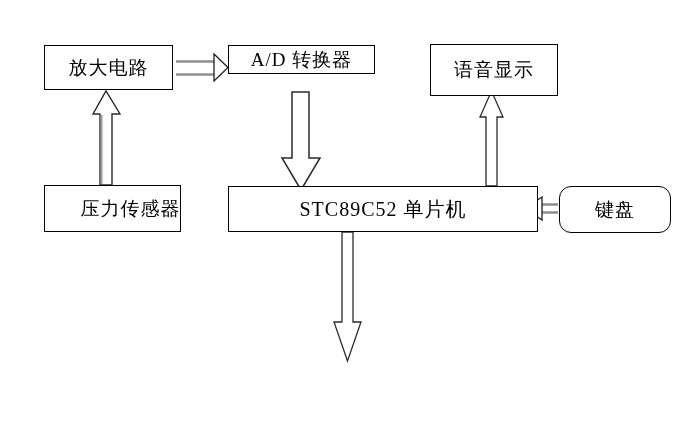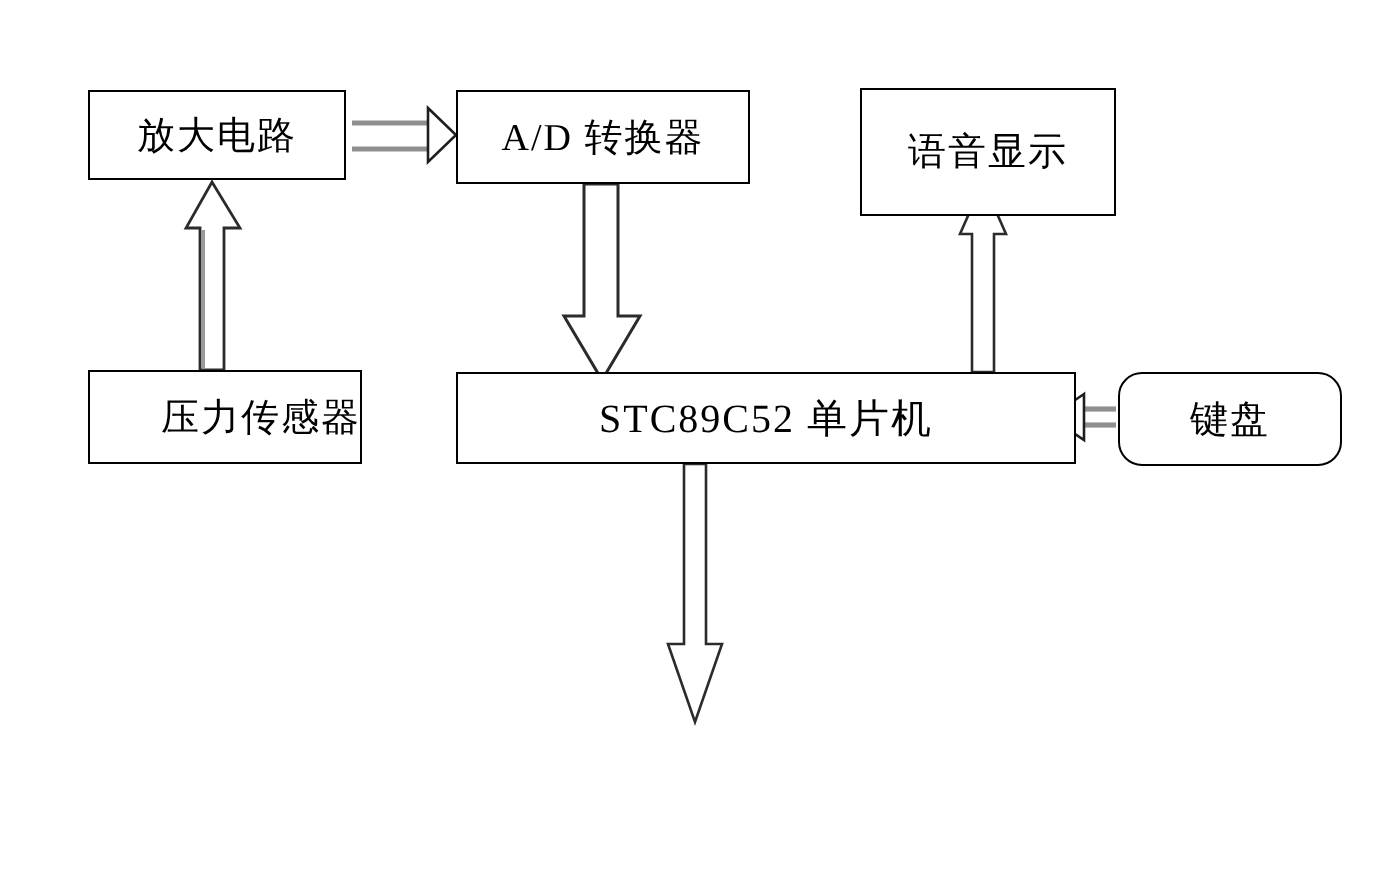--- a/index.html
+++ b/index.html
@@ -57,25 +57,25 @@
       <polygon points="542,197 525,208.5 542,220" fill="#ffffff" stroke="#1f1f1f" stroke-width="1.3"></polygon>
     </g>
 
     <polygon points="342,232 353,232 353,322 361,322 347.5,361 334,322 342,322" fill="#ffffff" stroke="#2b2b2b" stroke-width="1.3"></polygon>
   </svg>
 
   <div class="node" style="left:44px;top:45px;width:129px;height:45px;">
     <span>放大电路</span>
   </div>
 
-  <div class="node" style="left:228px;top:45px;width:147px;height:47px;">
+  <div class="node" style="left:228px;top:45px;width:147px;height:29px;">
     <span>A/D 转换器</span>
   </div>
 
-  <div class="node" style="left:430px;top:44px;width:128px;height:64px;">
+  <div class="node" style="left:430px;top:44px;width:128px;height:52px;">
     <span>语音显示</span>
   </div>
 
   <div class="node" style="left:44px;top:185px;width:137px;height:47px;padding-left:36px;">
     <span>压力传感器</span>
   </div>
 
   <div class="node mcu" style="left:228px;top:186px;width:310px;height:46px;">
     <span>STC89C52 单片机</span>
   </div>

